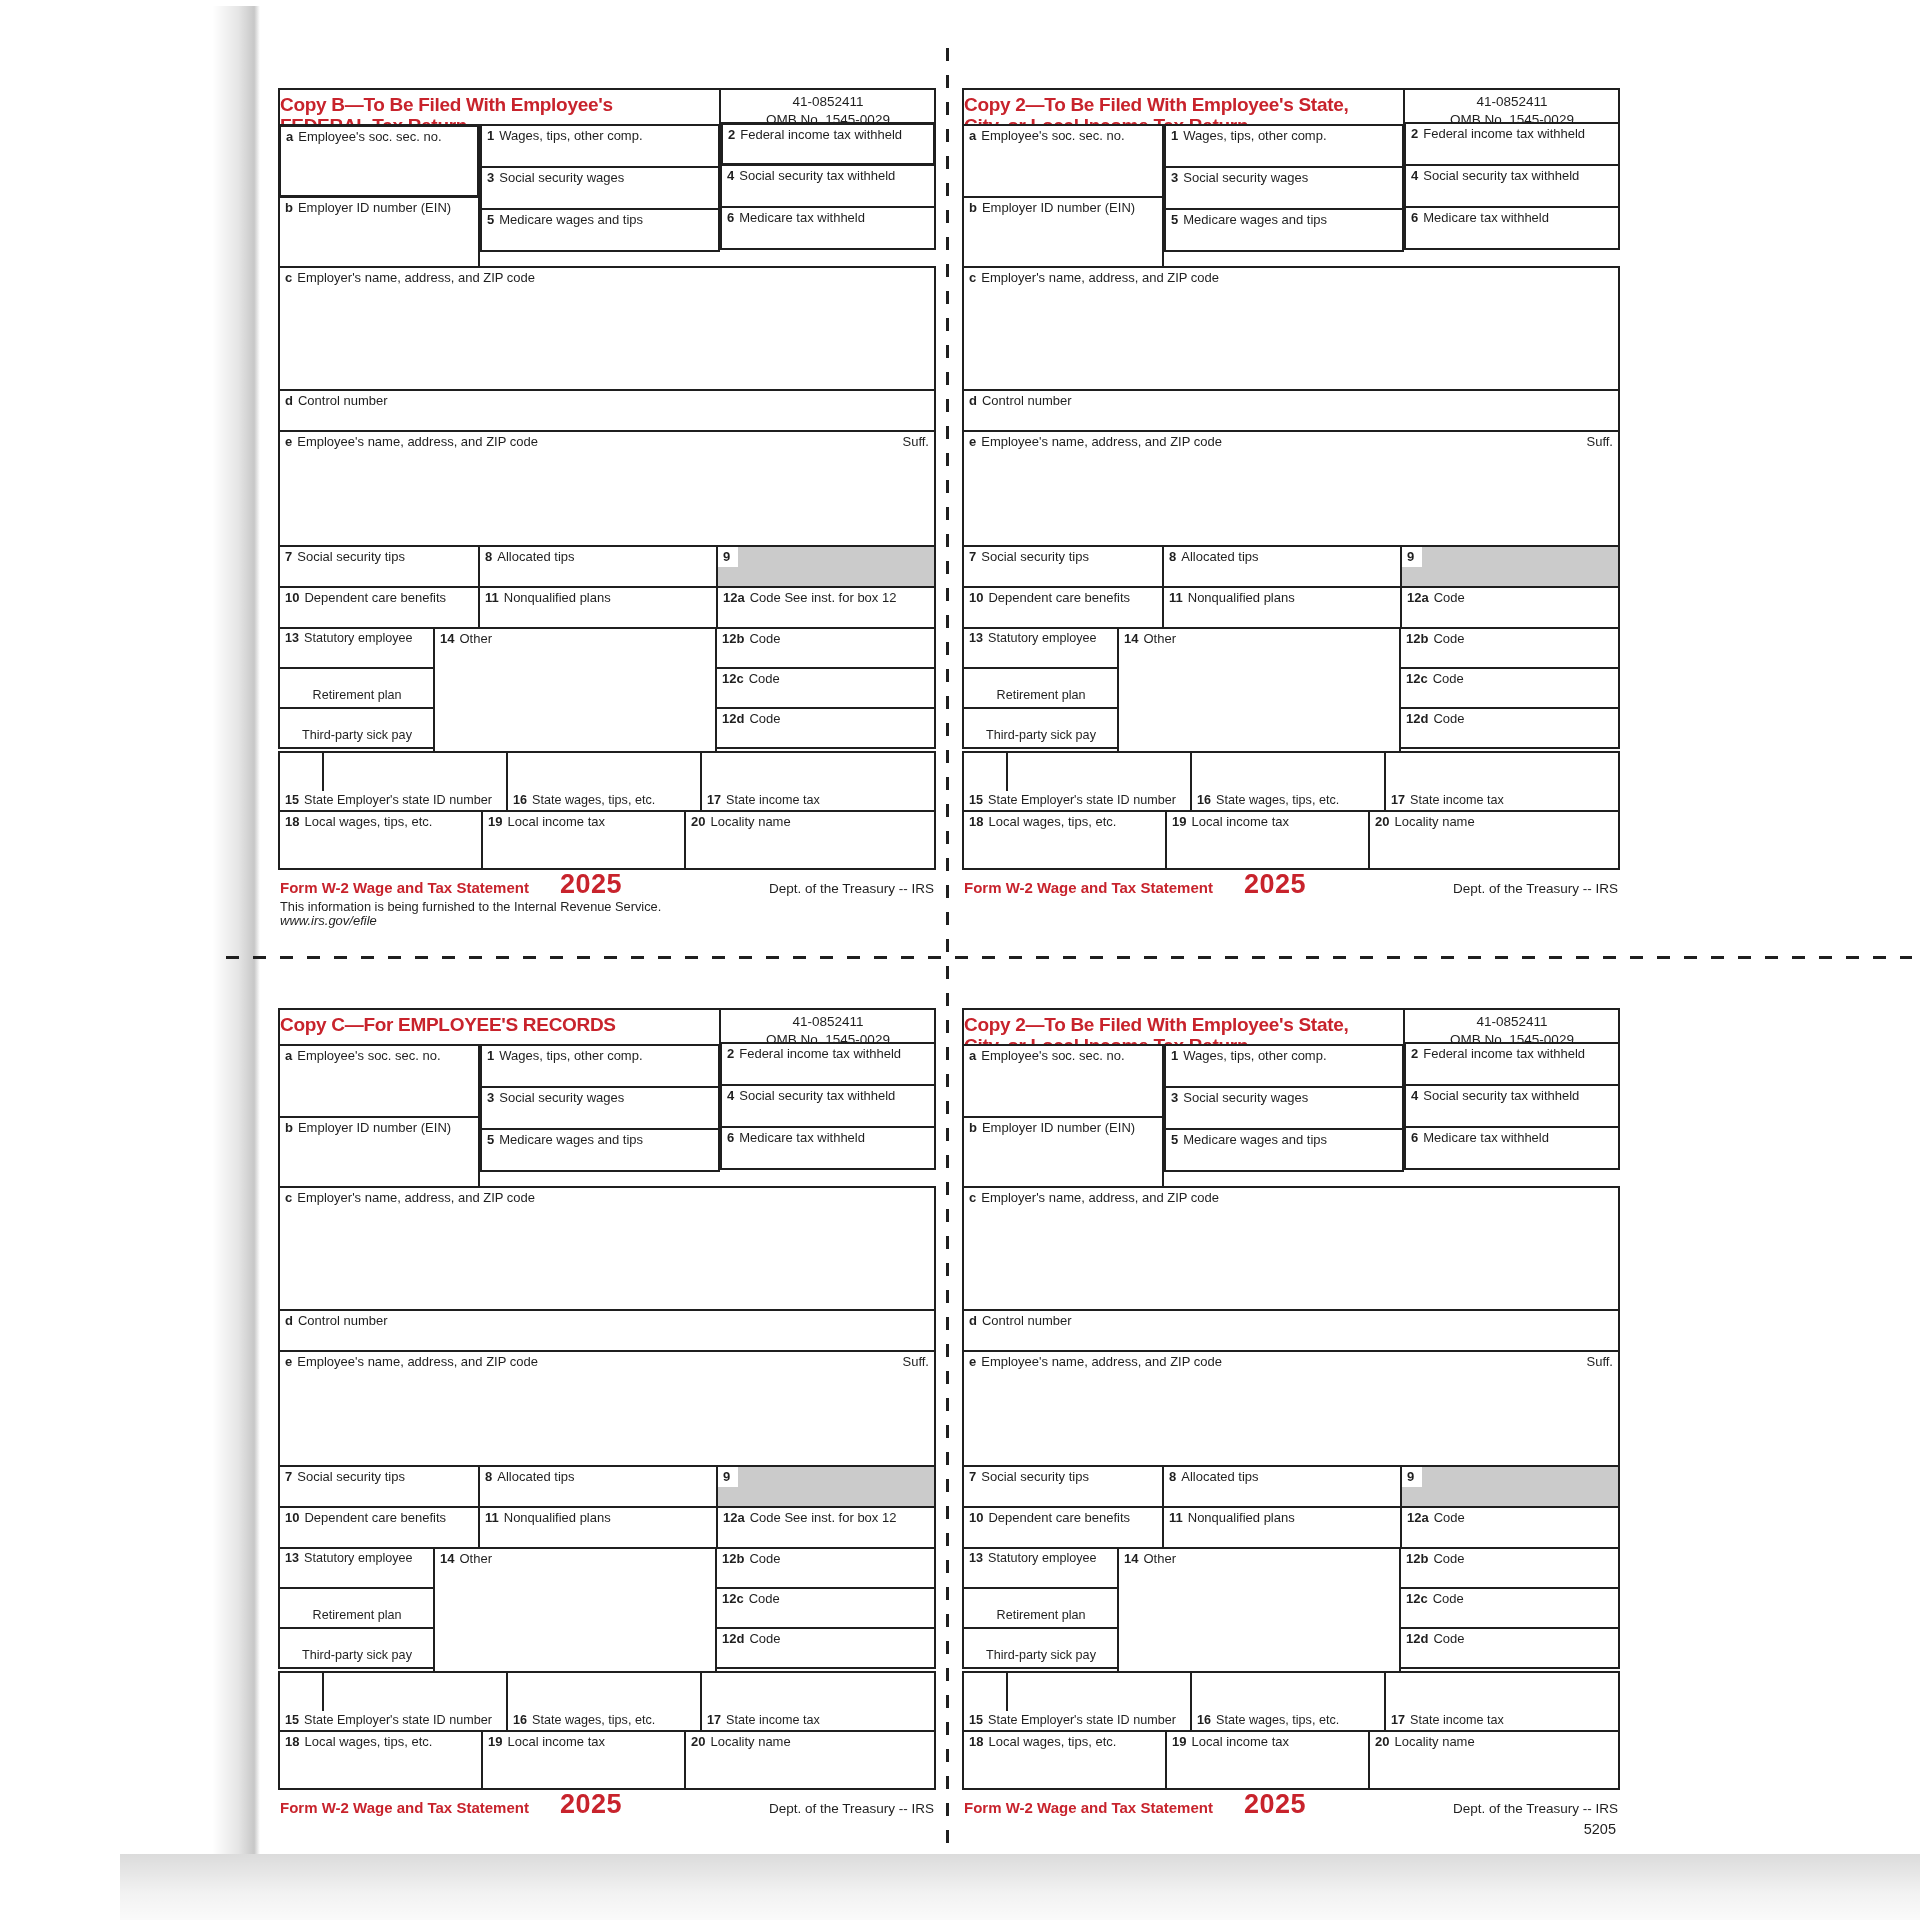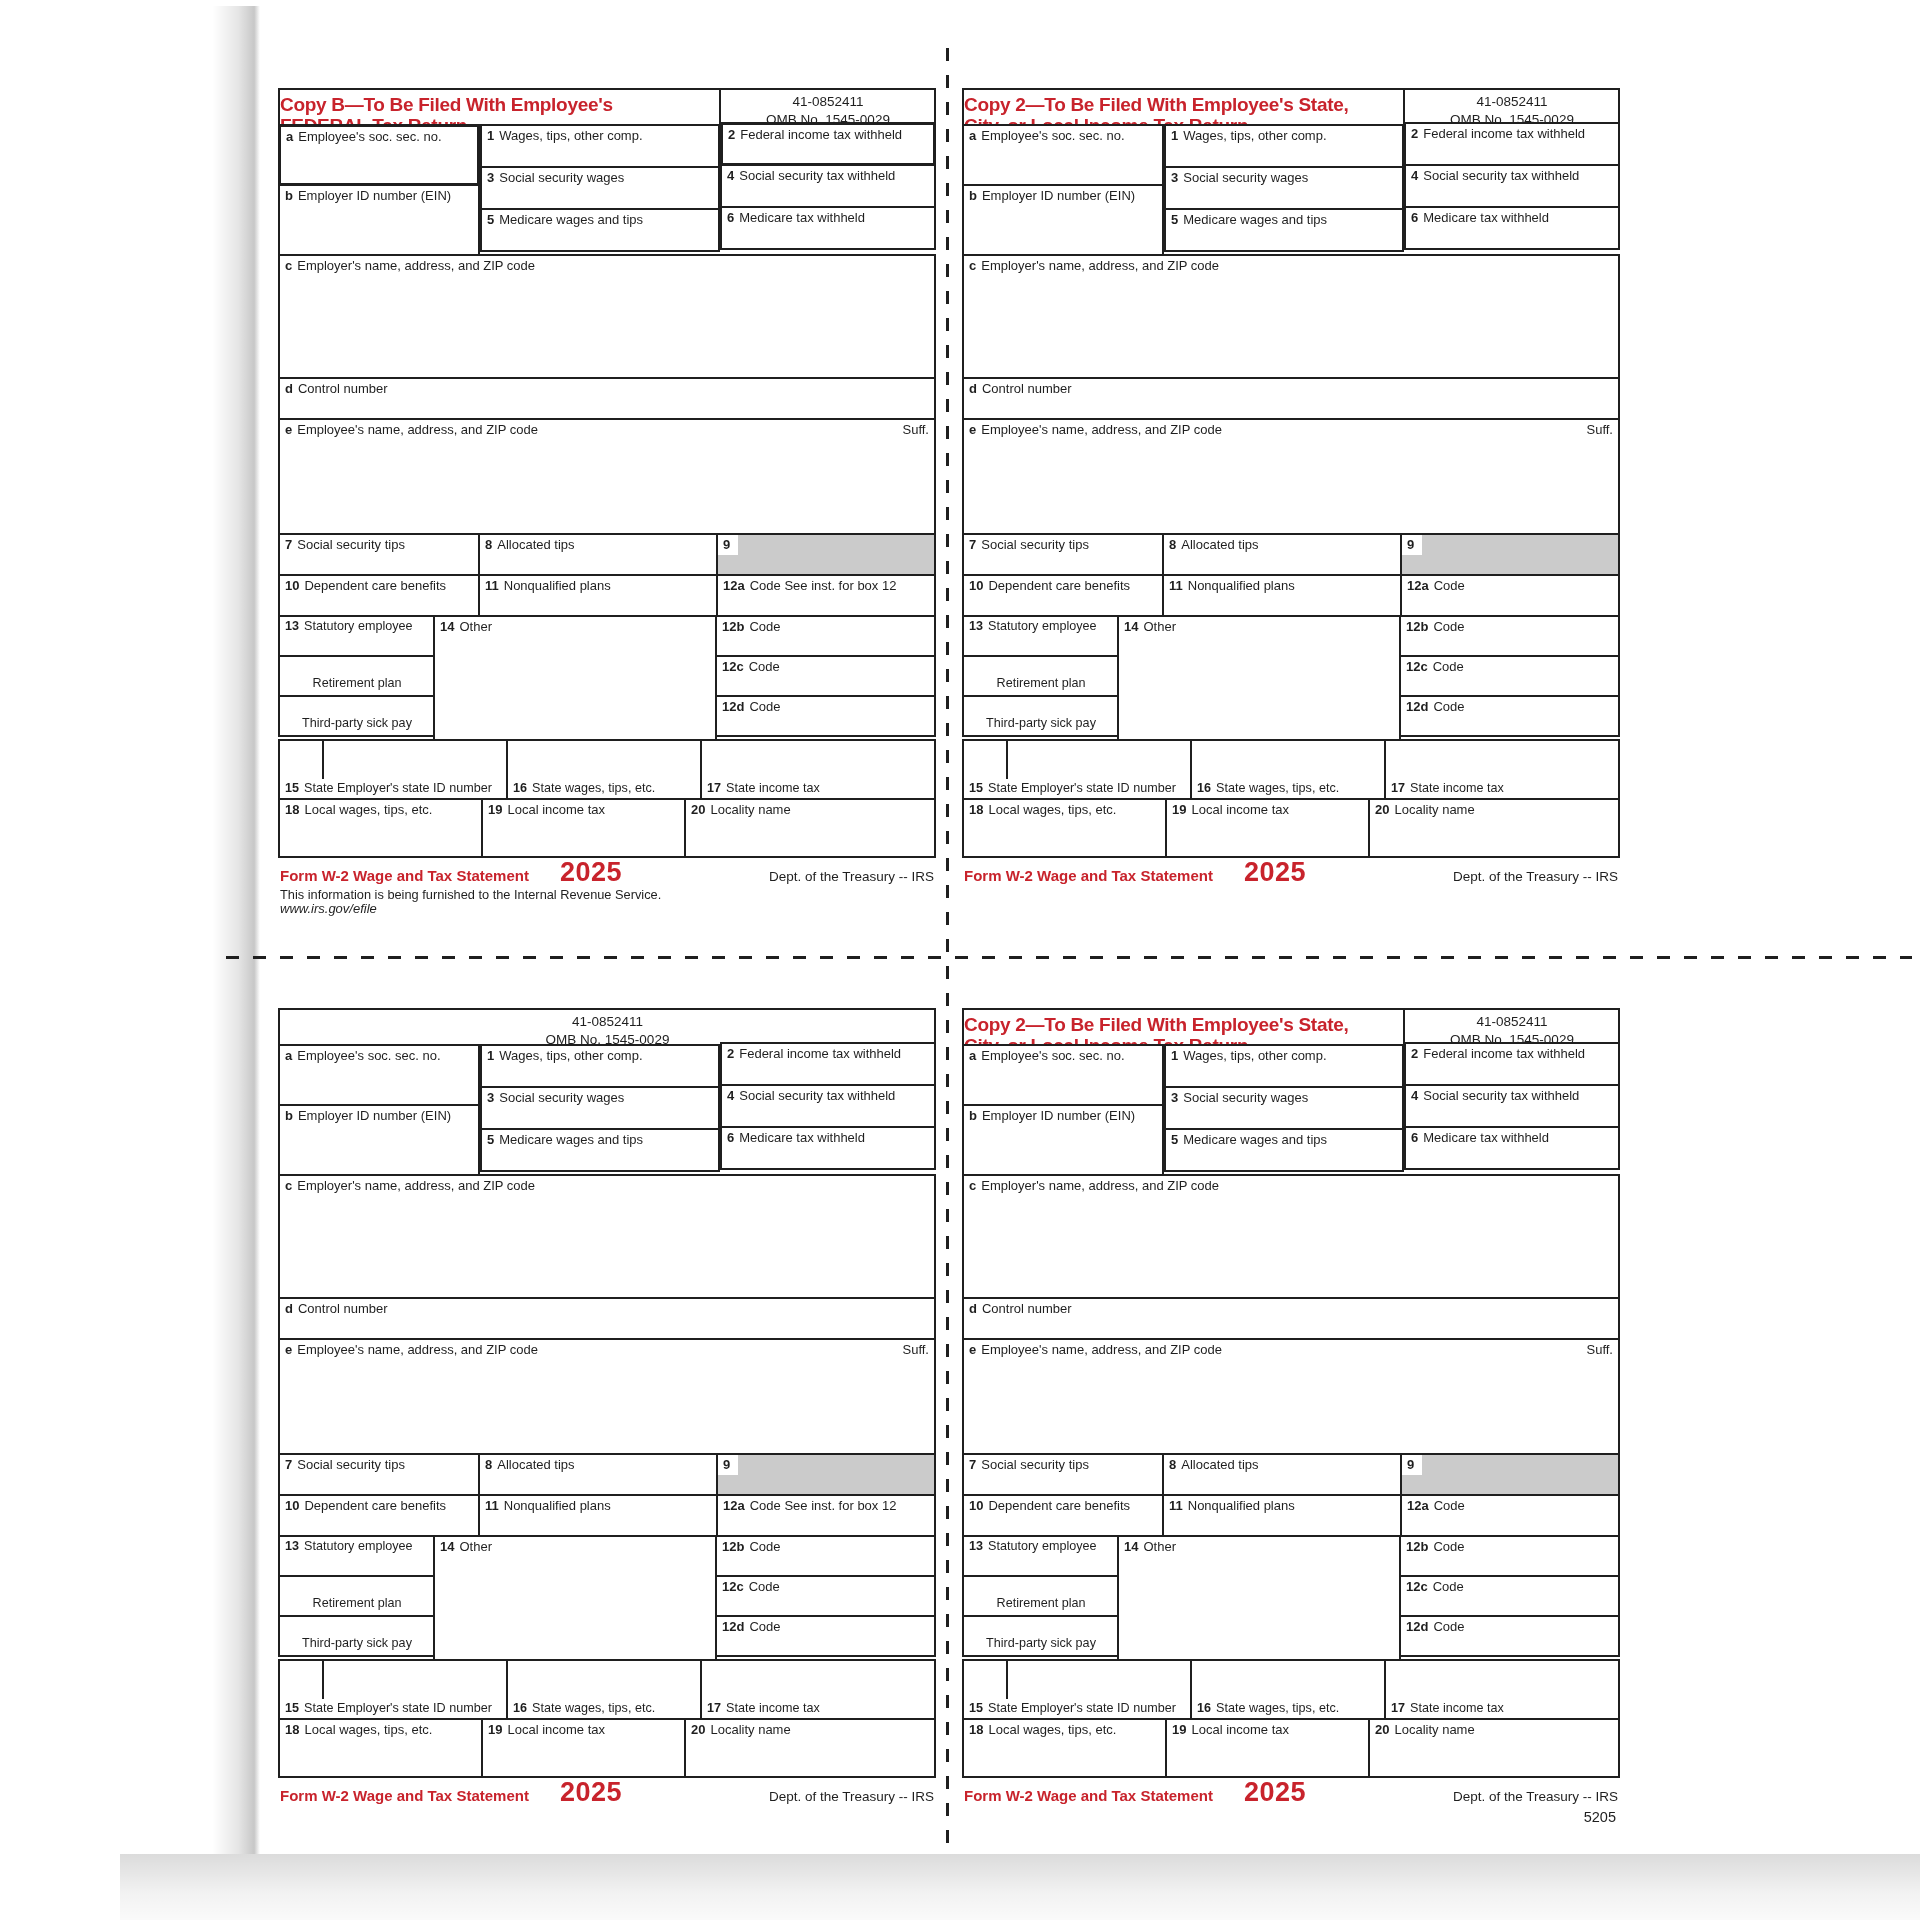--- a/index.html
+++ b/index.html
@@ -63,21 +63,21 @@
   .title-line{color:var(--red);font-weight:bold;font-size:19px;letter-spacing:-0.3px;line-height:1.12;white-space:nowrap;}
   .omb-cell{flex:1;text-align:center;font-size:13.5px;line-height:1.35;padding-top:3px;}
   .hdr-row .cell{height:38px;}
 
   
   .colA{flex:0 0 202px;}
   .colB{flex:0 0 240px;}
   .colC{flex:1;}
   .h44{height:44px;}
   .left-ab{flex:0 0 202px;}
-  .boxa{height:62px;}
+  .boxa{height:74px;}
   .boxb{height:72px;}
   .right-12{flex:1;}
   .boxc{height:125px;}
   .boxd{height:43px;}
   .boxe{height:117px;}
   .h43{height:43px;}
   .col13{flex:0 0 157px;}
   .col14{flex:0 0 284px;}
   .col12{flex:1;}
   .h42{height:42px;}
@@ -337,20 +337,24 @@
       </div>
 
       <div class="prod-num"></div>
     </div>
   </div>
 </div>
 <div class="mount m2">
   <div class="w2">
 
     <div class="row hdr-row">
+      <div class="cell title-cell">
+        <div class="title-line">Copy C—For EMPLOYEE'S RECORDS</div>
+        <div class="title-line"></div>
+      </div>
       <div class="cell omb-cell">
         <div>41-0852411</div>
         <div>OMB No. 1545-0029</div>
       </div>
     </div>
 
     <div class="row">
       <div class="left-ab stack">
         <div class="cell boxa">
           <span class="num">a</span><span class="lbl">Employee's soc. sec. no.</span>

